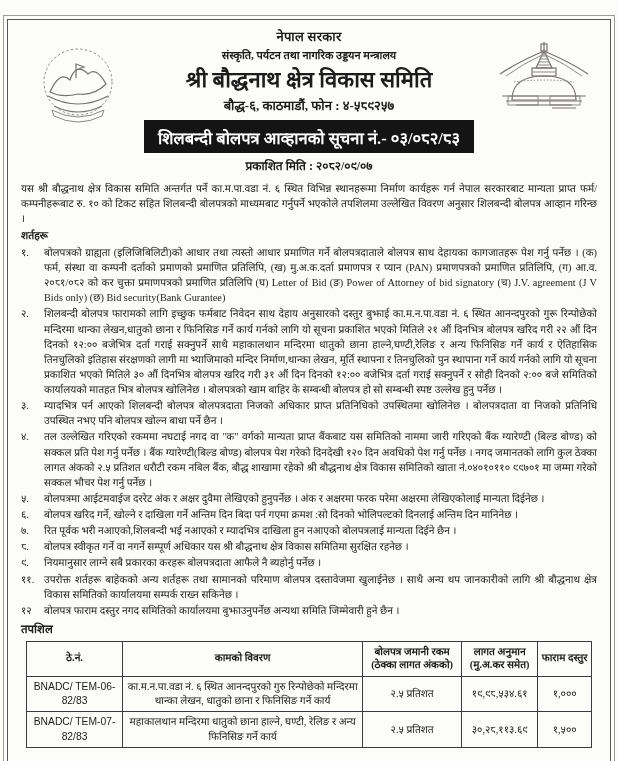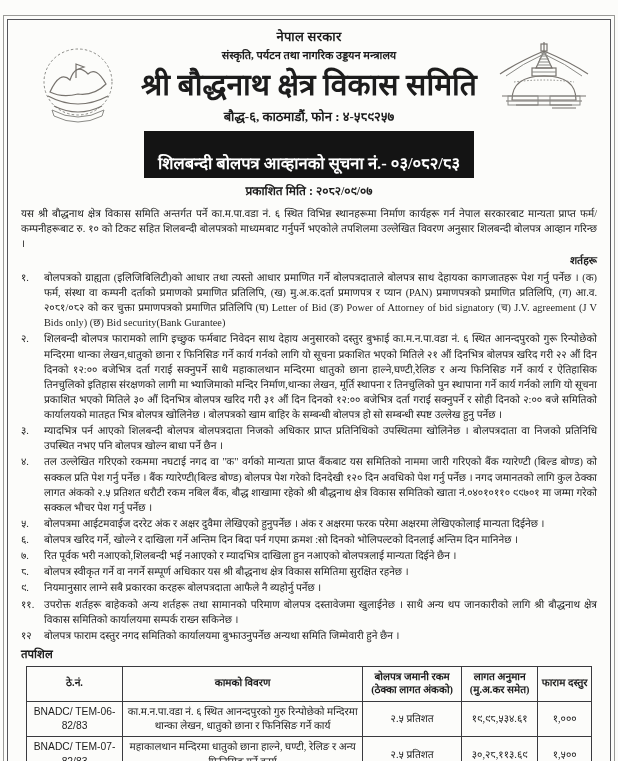--- a/index.html
+++ b/index.html
@@ -10,30 +10,30 @@
   }
   .outer-frame{border:1px solid #9a9a97;height:100%;box-sizing:border-box;padding:3px;margin-top:12px;}
   .frame{border:1.4px solid #55555a;height:100%;box-sizing:border-box;overflow:hidden;position:relative;}
 
   
   .header{position:relative;text-align:center;padding-top:7px;}
   .emblem{position:absolute;left:28px;top:20px;width:84px;height:92px;}
   .stupa{position:absolute;right:14px;top:18px;width:104px;height:94px;}
   .gov-line{font-size:13px;font-weight:bold;letter-spacing:.3px;}
   .ministry-line{font-size:11px;font-weight:bold;margin-top:2px;}
-  .committee-line{font-size:30px;font-weight:bold;margin-top:1px;}
+  .committee-line{font-size:22px;font-weight:bold;margin-top:1px;}
   .addr-line{font-size:13px;font-weight:bold;margin-top:3px;}
   .banner{display:inline-block;background:#141414;color:#ffffff;font-size:16.5px;
-          font-weight:bold;padding:20px 14px 4px;margin-top:6px;}
+          font-weight:bold;padding:6px 14px 4px;margin-top:6px;}
   .published{font-size:12px;font-weight:bold;margin-top:4px;}
 
   
   .body-text{padding:7px 13px 0 13px;font-size:10.3px;line-height:1.47;text-align:justify;}
   .intro{margin:0 0 2px 0;}
-  .cond-heading{font-weight:bold;font-size:10.6px;margin:1px 0 1px 0;text-align:right;}
+  .cond-heading{font-weight:bold;font-size:10.6px;margin:1px 0 1px 0;text-align:left;}
   .cond-list{margin:0;padding:0;list-style:none;}
   .cond-item{display:flex;margin:0 0 1px 0;}
   .cond-num{flex:0 0 23px;font-weight:normal;}
   .cond-text{flex:1;text-align:justify;}
 
   
   .detail-title{font-weight:bold;font-size:11.5px;margin:3px 0 3px 0;}
   table.detail{border-collapse:collapse;table-layout:fixed;width:566px;margin:0 auto;}
   table.detail th,table.detail td{
     border:1.2px solid #3a3a3e;text-align:center;vertical-align:middle;

